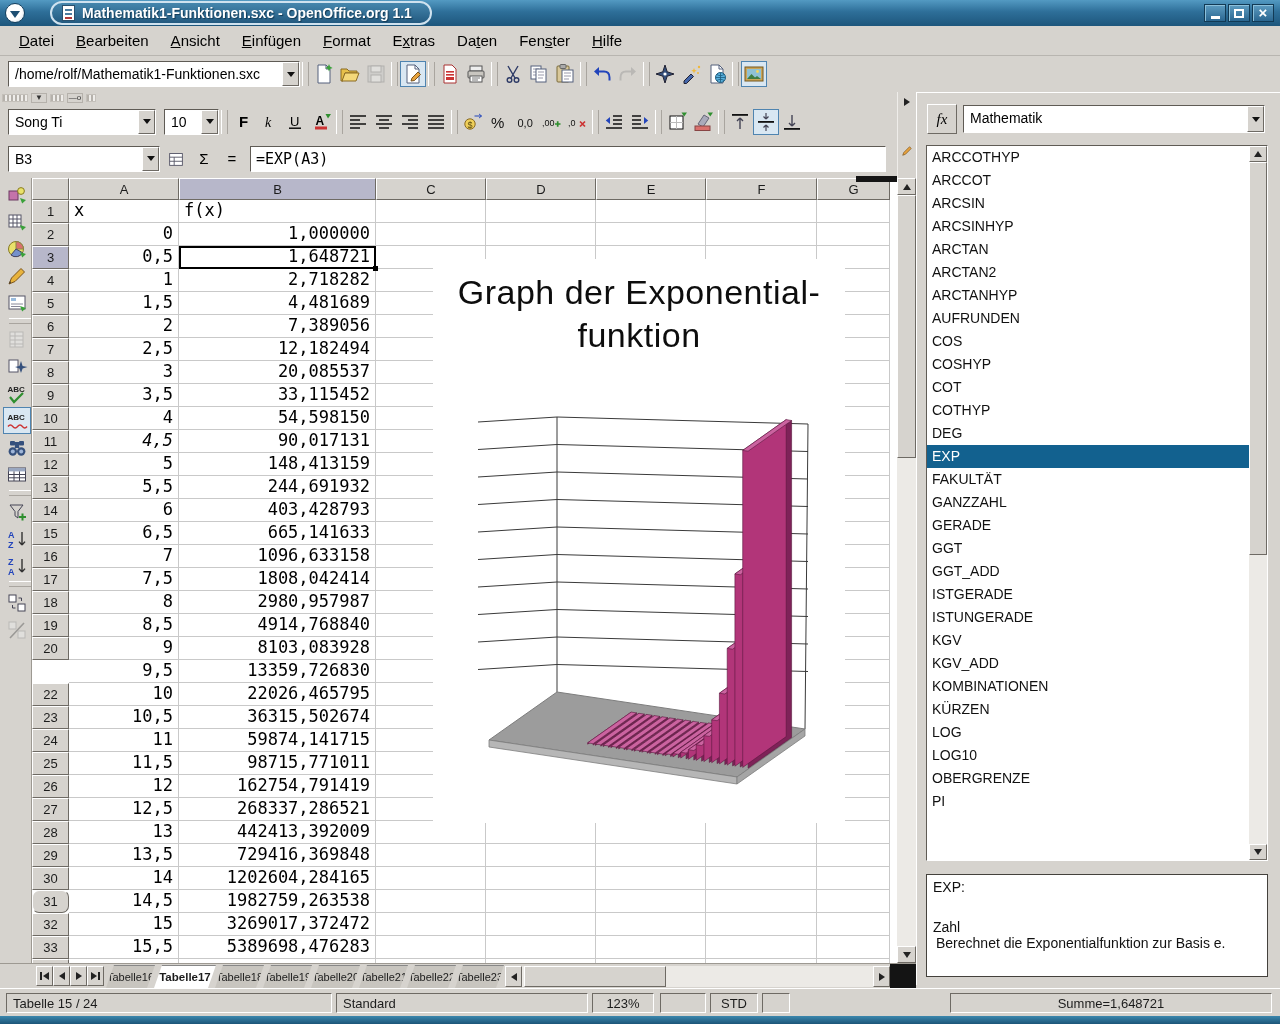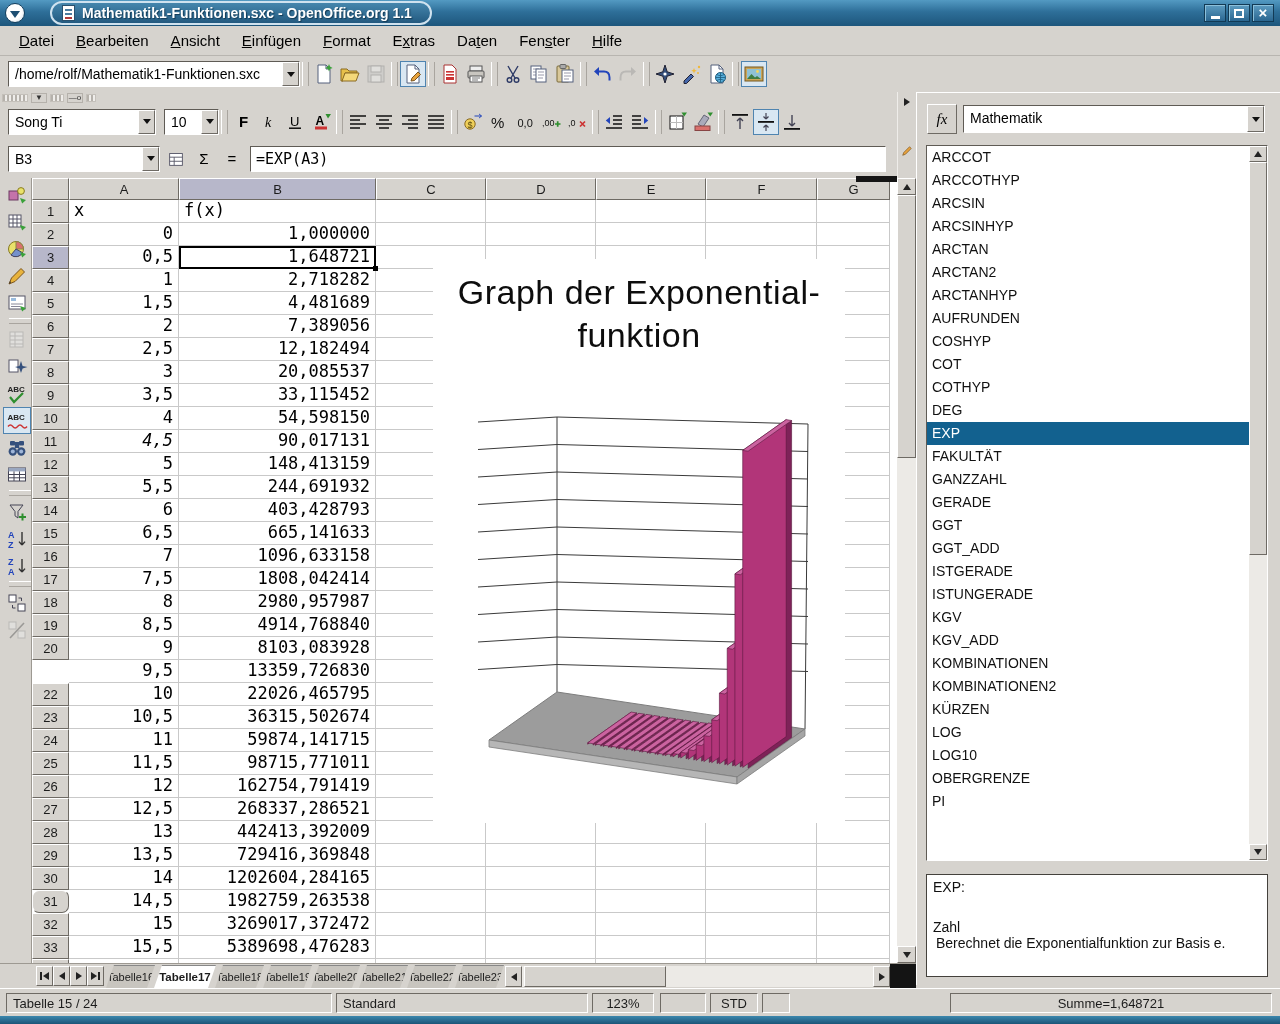--- a/index.html
+++ b/index.html
@@ -1105,44 +1105,44 @@
   <div id="bottomedge" class="abs"></div>
 
   <div id="panel" class="abs">
     <div id="fx-button" class="raised">fx</div>
     <div id="category-combo" class="combo">
       <span class="val">Mathematik</span>
       <span class="dd"></span>
     </div>
     <div id="fnlist">
       <div id="fnitems">
+          <div class="fnitem">ARCCOTHYP</div>
           <div class="fnitem">ARCCOT</div>
-          <div class="fnitem">ARCCOTHYP</div>
           <div class="fnitem">ARCSIN</div>
           <div class="fnitem">ARCSINHYP</div>
           <div class="fnitem">ARCTAN</div>
           <div class="fnitem">ARCTAN2</div>
           <div class="fnitem">ARCTANHYP</div>
           <div class="fnitem">AUFRUNDEN</div>
+          <div class="fnitem">COS</div>
           <div class="fnitem">COSHYP</div>
           <div class="fnitem">COT</div>
           <div class="fnitem">COTHYP</div>
           <div class="fnitem">DEG</div>
           <div class="fnitem selected">EXP</div>
           <div class="fnitem">FAKULTÄT</div>
           <div class="fnitem">GANZZAHL</div>
           <div class="fnitem">GERADE</div>
           <div class="fnitem">GGT</div>
           <div class="fnitem">GGT_ADD</div>
           <div class="fnitem">ISTGERADE</div>
           <div class="fnitem">ISTUNGERADE</div>
           <div class="fnitem">KGV</div>
           <div class="fnitem">KGV_ADD</div>
           <div class="fnitem">KOMBINATIONEN</div>
-          <div class="fnitem">KOMBINATIONEN2</div>
           <div class="fnitem">KÜRZEN</div>
           <div class="fnitem">LOG</div>
           <div class="fnitem">LOG10</div>
           <div class="fnitem">OBERGRENZE</div>
           <div class="fnitem">PI</div>
         </div>
       <div id="fnscroll">
         <div class="sbtn" style="top:0">
             <span class="tri-up"></span>
           </div>

